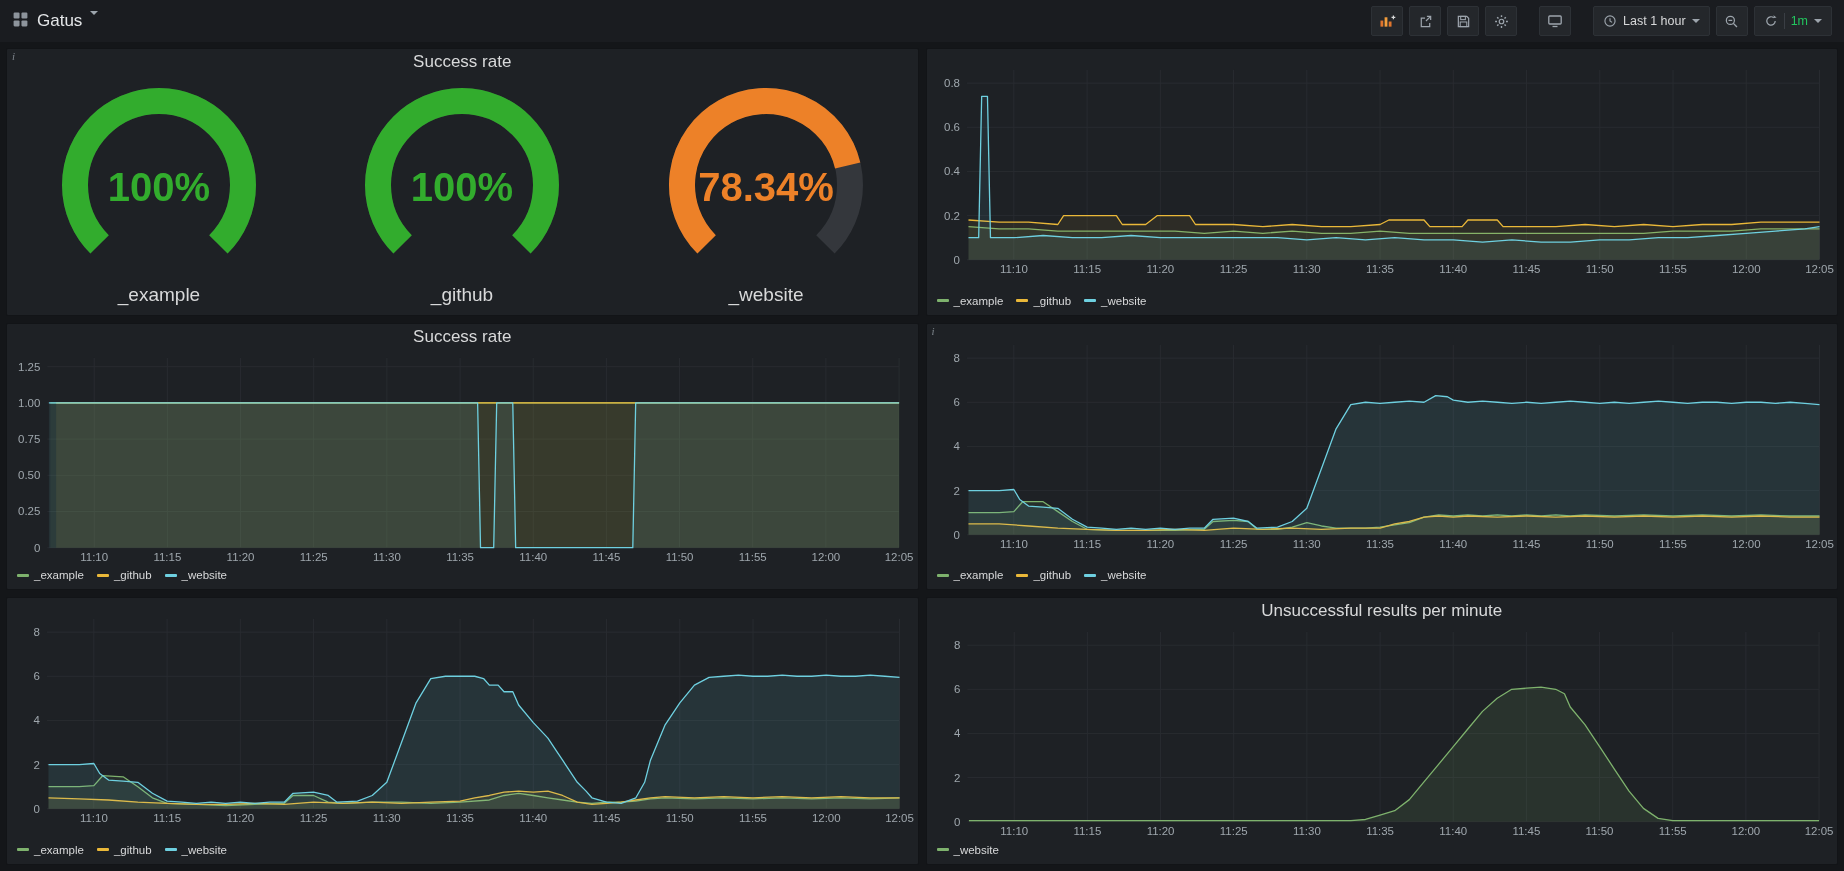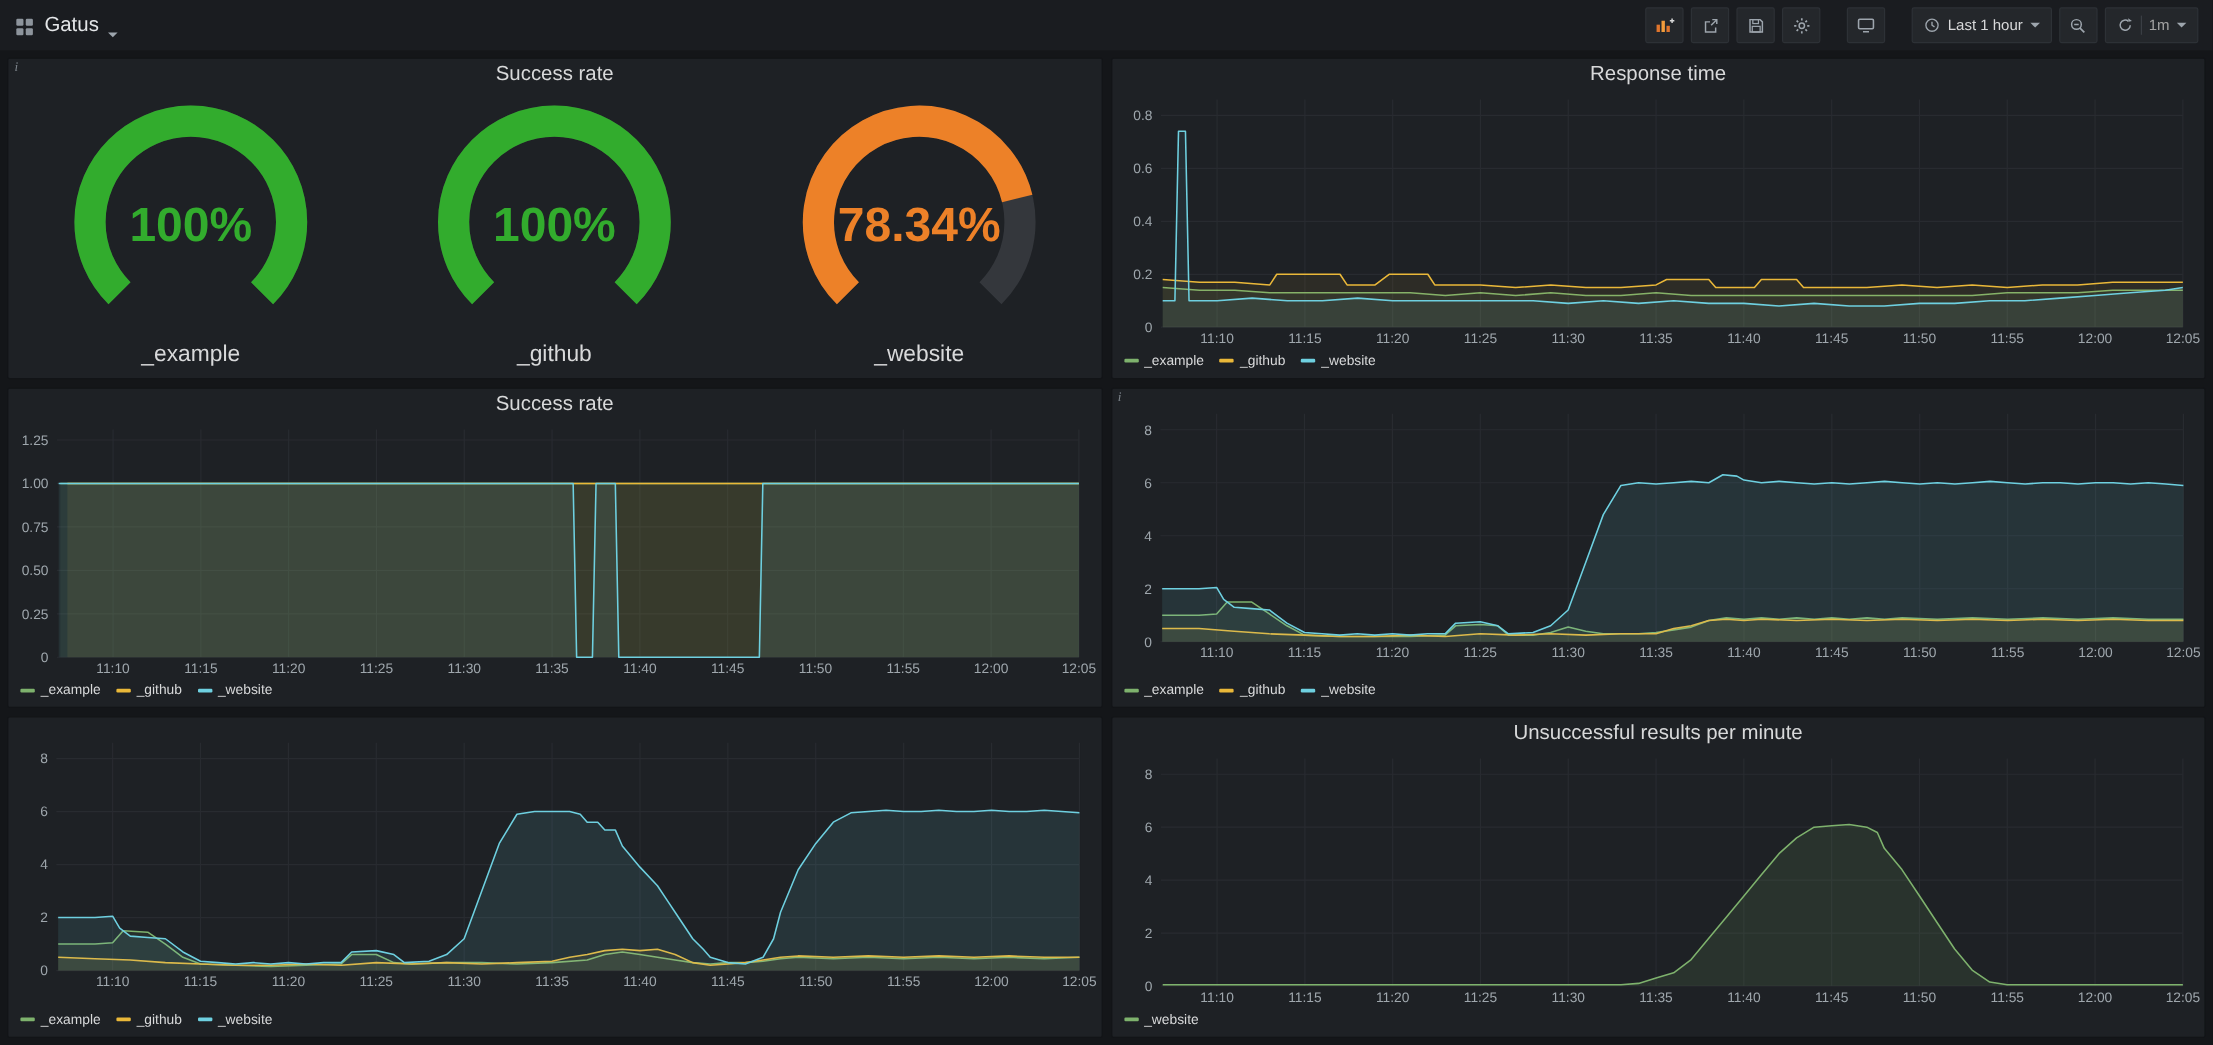--- a/index.html
+++ b/index.html
@@ -1,20 +1,20 @@
 <!DOCTYPE html>
 <html><head>
 <meta charset="utf-8">
 <style>
   html,body{margin:0;padding:0;width:1844px;height:871px;overflow:hidden;
     background:#141619;font-family:"Liberation Sans",sans-serif;}
   
   .navbar{height:42px;display:flex;align-items:center;justify-content:space-between;
     padding:0 12px;background:#1a1c20;}
-  .nav-left{display:flex;align-items:flex-end;gap:8px;}
+  .nav-left{display:flex;align-items:flex-start;gap:8px;}
   .nav-title{font-size:17px;color:#e4e6e8;font-weight:500;cursor:pointer;}
   .caret{width:0;height:0;border-left:4px solid transparent;border-right:4px solid transparent;
     border-top:4px solid #9da5ad;display:inline-block;}
   .nav-right{display:flex;align-items:flex-end;gap:6px;}
   .icon-btn{display:flex;align-items:center;justify-content:center;width:30px;height:28px;
     cursor:pointer;background:#24272b;border:1px solid #2d3136;border-radius:2px;}
   .btn{display:flex;align-items:center;gap:6px;height:28px;padding:0 9px;background:#24272b;
     border:1px solid #2d3136;border-radius:2px;color:#d8d9da;font-size:12.5px;cursor:pointer;}
   .btn-divider{width:1px;height:16px;background:#3a3e44;}
   .gap{width:10px;}
@@ -111,21 +111,21 @@
         </svg>
     </span>
     <span class="btn">
       <span style="display:flex;">
         <svg viewBox="0 0 16 16" width="14" height="14">
             <path d="M12.8 8 a4.8 4.8 0 1 1 -1.7 -3.7" fill="none" stroke="#9da5ad" stroke-width="1.4"></path>
             <path d="M10.8 1.4 l0.5 3.2 l3.1 -0.7 z" fill="#9da5ad"></path>
           </svg>
       </span>
       <span class="btn-divider"></span>
-      <span style="color: #a3a3a3;">1m</span>
+      <span style="color: #22c55e;">1m</span>
       <span class="caret"></span>
     </span>
   </div>
 </div>
 
 <div class="dash">
 
   <div class="panel">
     <span class="info-corner">i</span>
     <div class="panel-header">Success rate</div>
@@ -151,21 +151,20 @@
             <path d="M 90.60 167.40 A 84 84 0 1 1 209.40 167.40" fill="none" stroke="#34373c" stroke-width="26"></path>
             <path d="M 90.60 167.40 A 84 84 0 1 1 231.69 88.42" fill="none" stroke="#ed8128" stroke-width="26"></path>
             <text x="150" y="124" text-anchor="middle" fill="#ed8128" font-size="40" font-weight="700">78.34%</text>
             <text x="150" y="224" text-anchor="middle" fill="#d8d9da" font-size="19">_website</text>
           </svg>
         </div>
       </div>
   </div>
 
   <div class="panel">
-    <div class="panel-header">Response time</div>
     <div class="chart">
         <svg viewBox="0 0 911 216">
           <line x1="86.90034364261169" x2="86.90034364261169" y1="8" y2="198" stroke="#282b30" stroke-width="1"></line>
           <text x="86.90034364261169" y="211" text-anchor="middle" fill="#9fa7ad" font-size="11.5">11:10</text>
           <line x1="160.1821305841924" x2="160.1821305841924" y1="8" y2="198" stroke="#282b30" stroke-width="1"></line>
           <text x="160.1821305841924" y="211" text-anchor="middle" fill="#9fa7ad" font-size="11.5">11:15</text>
           <line x1="233.46391752577318" x2="233.46391752577318" y1="8" y2="198" stroke="#282b30" stroke-width="1"></line>
           <text x="233.46391752577318" y="211" text-anchor="middle" fill="#9fa7ad" font-size="11.5">11:20</text>
           <line x1="306.74570446735396" x2="306.74570446735396" y1="8" y2="198" stroke="#282b30" stroke-width="1"></line>
           <text x="306.74570446735396" y="211" text-anchor="middle" fill="#9fa7ad" font-size="11.5">11:25</text>

